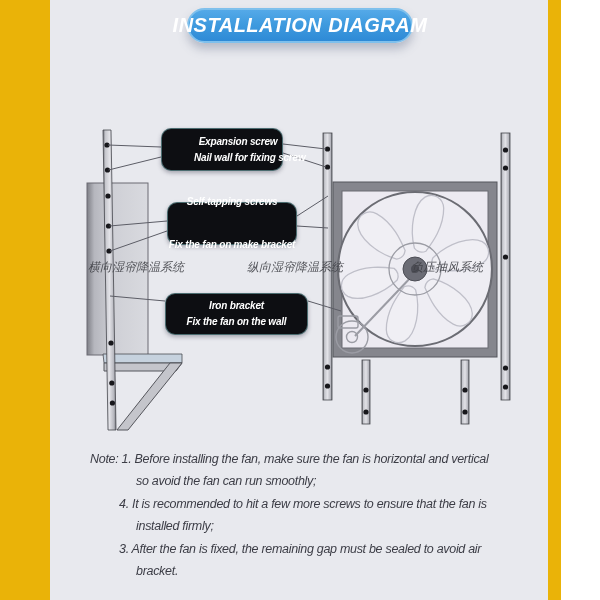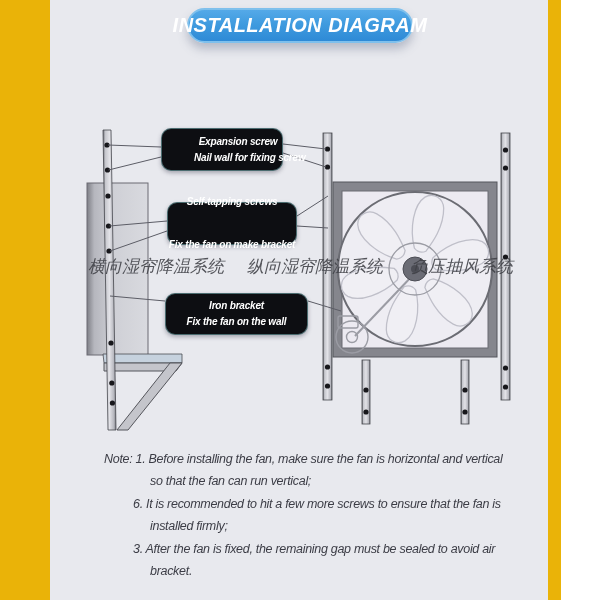--- a/index.html
+++ b/index.html
@@ -40,32 +40,32 @@
     text-align:center;line-height:1.6;
     display:flex;flex-direction:column;justify-content:center;
     box-sizing:border-box;white-space:nowrap;
     box-shadow:0 2px 4px rgba(40,40,60,.35);
   }
   .c1{left:161px;top:128px;width:122px;height:43px;padding-left:32px;}
   .c2{left:167px;top:202px;width:130px;height:43px;gap:27px;}
   .c3{left:165px;top:293px;width:143px;height:42px;}
   .watermark{
     position:absolute;top:258px;height:18px;
-    color:#3f4046;font-size:17px;line-height:18px;opacity:.88;
+    color:#3f4046;font-size:12px;line-height:18px;opacity:.88;
     white-space:nowrap;
     font-family:"Liberation Sans","DejaVu Sans",sans-serif;
   }
   .wm1{left:88px;}
   .wm2{left:247px;}
   .wm3{left:411px;}
   .notes{
     position:absolute;left:90px;top:448px;width:440px;
     color:var(--ink);font-size:12.5px;letter-spacing:-.3px;
   }
-  .note-line{height:22.4px;line-height:22.4px;white-space:nowrap;margin-left:14px;}
+  .note-line{height:22.4px;line-height:22.4px;white-space:nowrap;}
   .i1{padding-left:29px;}
   .i2{padding-left:46px;}
 </style>
 </head>
 <body>
 
 <div class="stage">
   <div class="panel"></div>
 
   <svg class="draw" width="600" height="600" viewBox="0 0 600 600">
@@ -185,19 +185,19 @@
     <div>Iron bracket</div>
     <div>Fix the fan on the wall</div>
   </div>
 
   <span class="watermark wm1">横向湿帘降温系统</span>
   <span class="watermark wm2">纵向湿帘降温系统</span>
   <span class="watermark wm3">负压抽风系统</span>
 
   <div class="notes">
     <div class="note-line">Note: 1. Before installing the fan, make sure the fan is horizontal and vertical</div>
-    <div class="note-line i2">so that the fan can run vertical;</div>
-    <div class="note-line i1">6. It is recommended to hit a few more screws to ensure that the fan is</div>
+    <div class="note-line i2">so avoid the fan can run smoothly;</div>
+    <div class="note-line i1">4. It is recommended to hit a few more screws to ensure that the fan is</div>
     <div class="note-line i2">installed firmly;</div>
     <div class="note-line i1">3. After the fan is fixed, the remaining gap must be sealed to avoid air</div>
     <div class="note-line i2">bracket.</div>
   </div>
 </div>
 
 </body></html>

